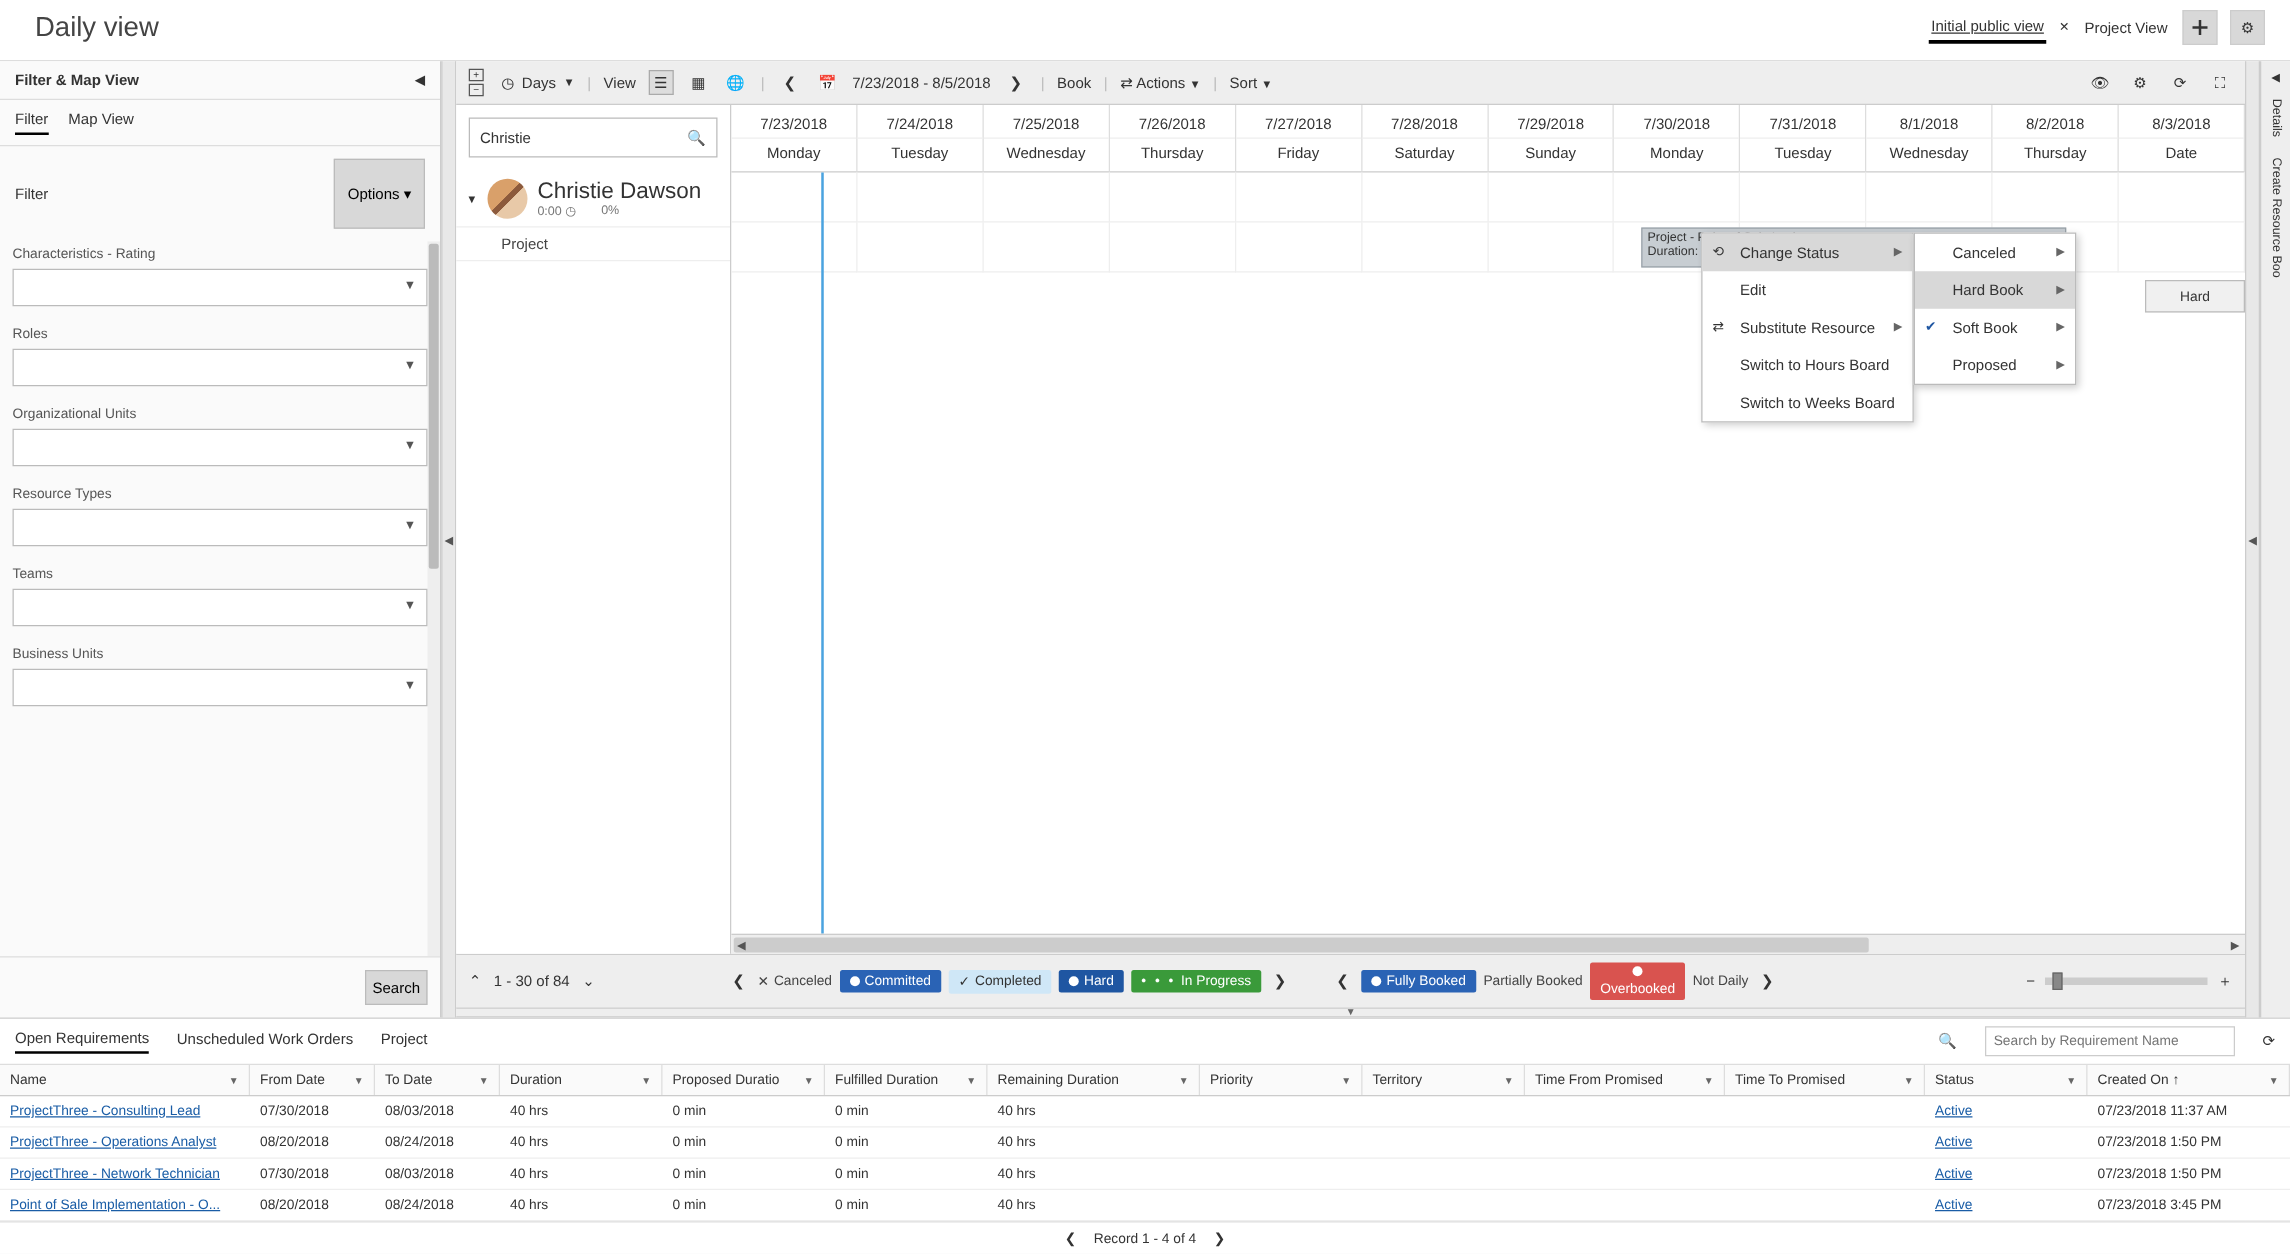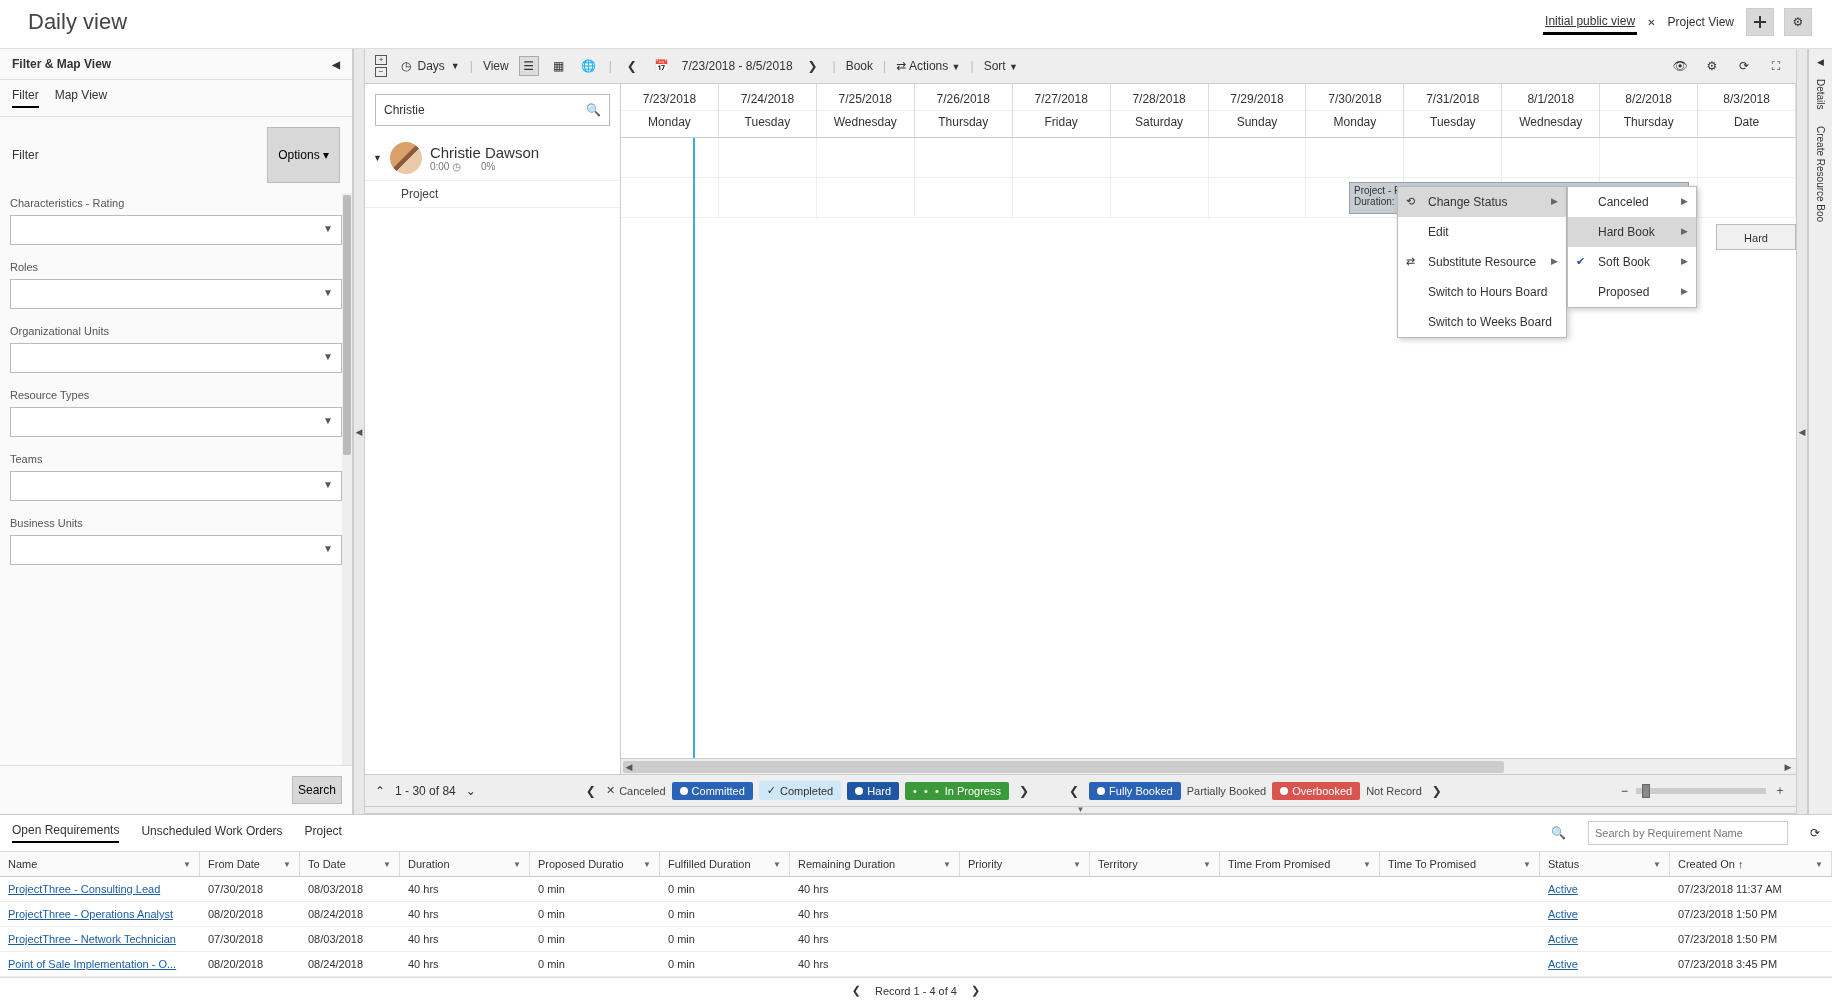--- a/index.html
+++ b/index.html
@@ -44,26 +44,26 @@
 .toolbar { display: flex; align-items: center; gap: 10px; padding: 6px 10px; border-bottom: 1px solid #ccc; background: #eee; font-size: 12px; }
 .toolbar .tool-icon { width: 20px; height: 20px; display: flex; align-items: center; justify-content: center; cursor: pointer; }
 .toolbar .sep { color: #bbb; }
 .toolbar .days-pill { display: flex; align-items: center; gap: 6px; cursor: pointer; }
 .toolbar .stack { display: flex; flex-direction: column; gap: 2px; margin-right: 4px; }
 .toolbar .stack div { width: 12px; height: 10px; border: 1px solid #555; font-size: 8px; line-height:8px; text-align:center;}
 .right-tools { margin-left: auto; display: flex; gap: 12px; }
 
 
 .sched { flex: 1; display: flex; min-height: 0; position: relative; }
-.sched-left { width: 256px; border-right: 1px solid #ccc; background: #fff; display: flex; flex-direction: column; }
+.sched-left { width: 220px; border-right: 1px solid #ccc; background: #fff; display: flex; flex-direction: column; }
 .sched-search { padding: 10px; }
 .sched-search .box { height: 32px; border: 1px solid #bbb; display: flex; align-items: center; padding: 0 8px; justify-content: space-between; }
 .resource-row { display: flex; align-items: center; padding: 6px 8px; border-bottom: 1px solid #eee; gap: 8px; }
 .avatar { width: 32px; height: 32px; border-radius: 50%; background: linear-gradient(135deg,#d9a06a 0 45%,#8c5a3c 46% 55%,#e8c9a8 56% 100%); flex-shrink:0; }
-.res-name { font-size: 15px; }
+.res-name { font-size: 18px; }
 .res-meta { font-size: 10px; color: #777; display: flex; gap: 20px; }
 .proj-row { padding: 6px 8px 6px 36px; font-size: 12px; color: #444; border-bottom: 1px solid #eee; }
 
 .sched-right { flex: 1; overflow: hidden; position: relative; display: flex; flex-direction: column; }
 .date-header { display: flex; border-bottom: 1px solid #ccc; }
 .date-col { width: 104px; border-right: 1px solid #ddd; text-align: center; }
 .date-col .d1 { padding: 8px 0 4px 0; font-size: 12px; }
 .date-col .d2 { padding: 4px 0 8px 0; font-size: 12px; border-top: 1px solid #eee; }
 .grid-rows { flex: 1; position: relative; }
 .grid-cells { display: flex; }
@@ -387,25 +387,25 @@
             </div>
           <span class="tool-icon">❯</span>
           <span style="width:20px"></span>
           <span class="tool-icon">❮</span>
           <div id="chips-right" style="display:flex;gap:6px;align-items:center">
               <span class="chip" style="background: rgb(42, 99, 181);">
                 <span class="dot"></span>
                 <span>Fully Booked</span>
               </span>
               <span style="font-size: 11px; color: rgb(68, 68, 68); display: flex; align-items: center; gap: 4px;">Partially Booked</span>
-              <span class="chip" style="background: rgb(217, 83, 79);">
+              <span class="chip" style="background: rgb(217, 83, 79); flex-direction: column;">
                 <span class="dot"></span>
                 <span>Overbooked</span>
               </span>
-              <span style="font-size: 11px; color: rgb(68, 68, 68); display: flex; align-items: center; gap: 4px;">Not Record</span>
+              <span style="font-size: 11px; color: rgb(68, 68, 68); display: flex; align-items: center; gap: 4px;">Not Daily</span>
             </div>
           <span class="tool-icon">❯</span>
           <span style="margin-left:auto;display:flex;align-items:center;gap:8px">
             <span class="tool-icon">−</span>
             <span style="display:inline-block;width:130px;height:6px;background:#ccc;position:relative">
                 <span style="position:absolute;left:6px;top:-4px;width:8px;height:14px;background:#888;border:1px solid #666"></span>
               </span>
             <span class="tool-icon">＋</span>
           </span>
         </div>

